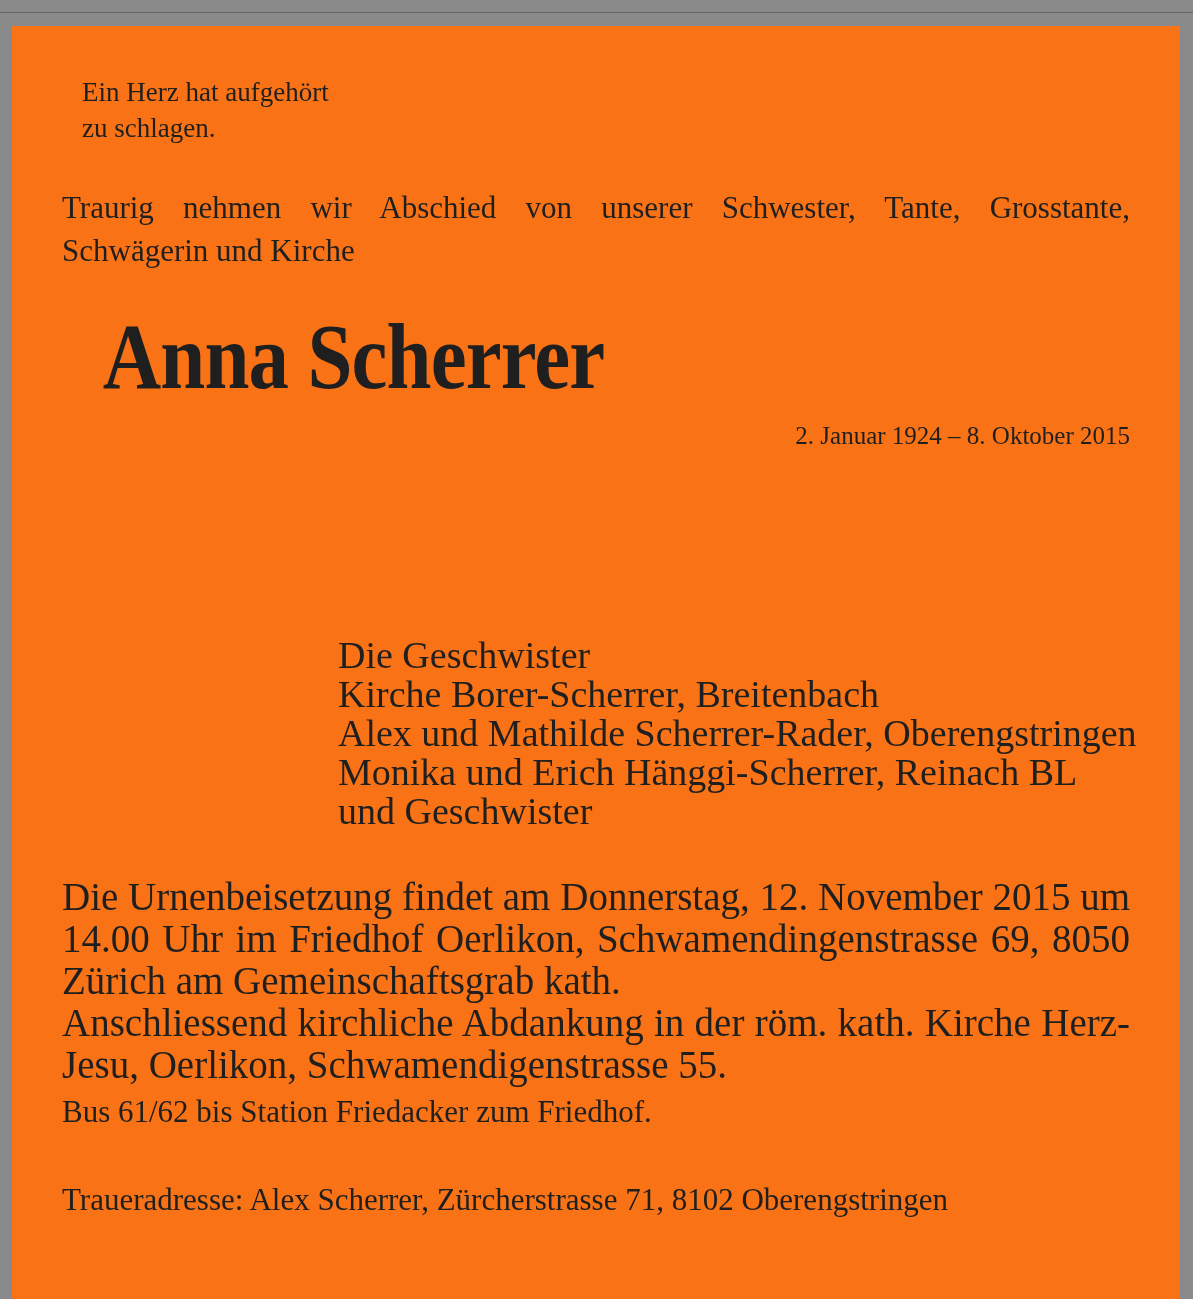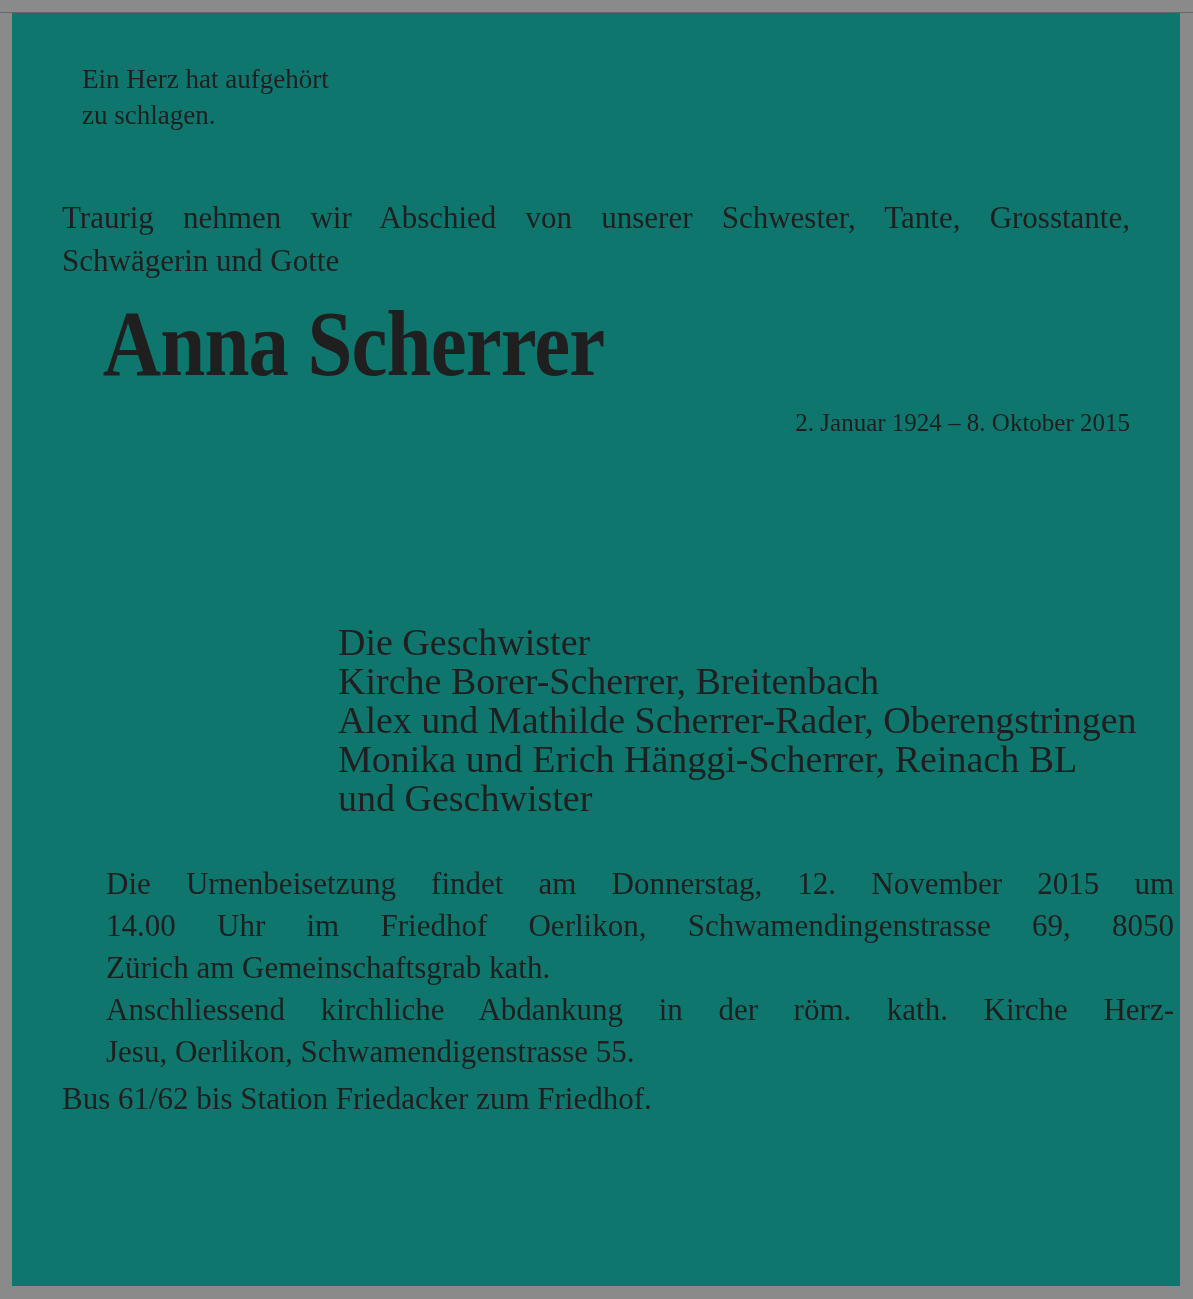--- a/index.html
+++ b/index.html
@@ -19,24 +19,24 @@
     position: absolute;
     left: 0;
     top: 12px;
     width: 100%;
     height: 1px;
     background: rgba(0,0,0,0.25);
   }
   .page {
     position: absolute;
     left: 12px;
-    top: 13px;
+    top: 26px;
     width: 1168px;
     height: 1273px;
-    background: #0f766e;
+    background: #f97316;
   }
   .block {
     position: absolute;
     left: 50px;
     width: 1068px;
   }
   .line {
     display: block;
     white-space: normal;
   }
@@ -47,21 +47,20 @@
   .epigraph {
     left: 70px;
     top: 48px;
     font-size: 27px;
     line-height: 36px;
   }
   .intro {
     top: 160px;
     font-size: 31px;
     line-height: 43px;
-    margin-top: 23px;
   }
   .name-block {
     top: 280px;
     font-size: 94px;
     line-height: 100px;
     font-weight: bold;
   }
   .name-block .scale {
     display: inline-block;
     transform: scaleX(0.86);
@@ -81,23 +80,22 @@
   }
   .family {
     left: 326px;
     width: 820px;
     top: 610px;
     font-size: 38px;
     line-height: 39px;
   }
   .service {
     top: 850px;
-    font-size: 31px;
+    font-size: 39px;
     line-height: 42px;
-    margin-left: 44px;
   }
   .transport {
     top: 1065px;
     font-size: 31px;
     line-height: 42px;
   }
   .address {
     top: 1153px;
     font-size: 31px;
     line-height: 42px;
@@ -110,21 +108,21 @@
 
 <div class="page">
 
   <div class="block epigraph">
     <span class="line">Ein Herz hat aufgehört</span>
     <span class="line">zu schlagen.</span>
   </div>
 
   <div class="block intro">
     <span class="line j">Traurig nehmen wir Abschied von unserer Schwester, Tante, Grosstante,</span>
-    <span class="line">Schwägerin und Gotte</span>
+    <span class="line">Schwägerin und Kirche</span>
   </div>
 
   <div class="block name-block">
     <span class="scale">Anna Scherrer</span>
   </div>
 
   <div class="block dates">2. Januar 1924 – 8. Oktober 2015</div>
 
 
   <div class="block family">
@@ -140,14 +138,15 @@
     <span class="line j">14.00 Uhr im Friedhof Oerlikon, Schwamendingenstrasse 69, 8050</span>
     <span class="line">Zürich am Gemeinschaftsgrab kath.</span>
     <span class="line j">Anschliessend kirchliche Abdankung in der röm. kath. Kirche Herz-</span>
     <span class="line">Jesu, Oerlikon, Schwamendigenstrasse 55.</span>
   </div>
 
   <div class="block transport">
     <span class="line">Bus 61/62 bis Station Friedacker zum Friedhof.</span>
   </div>
 
+  <div class="block address">Traueradresse: Alex Scherrer, Zürcherstrasse 71, 8102 Oberengstringen</div>
 
 </div>
 
 </body></html>

